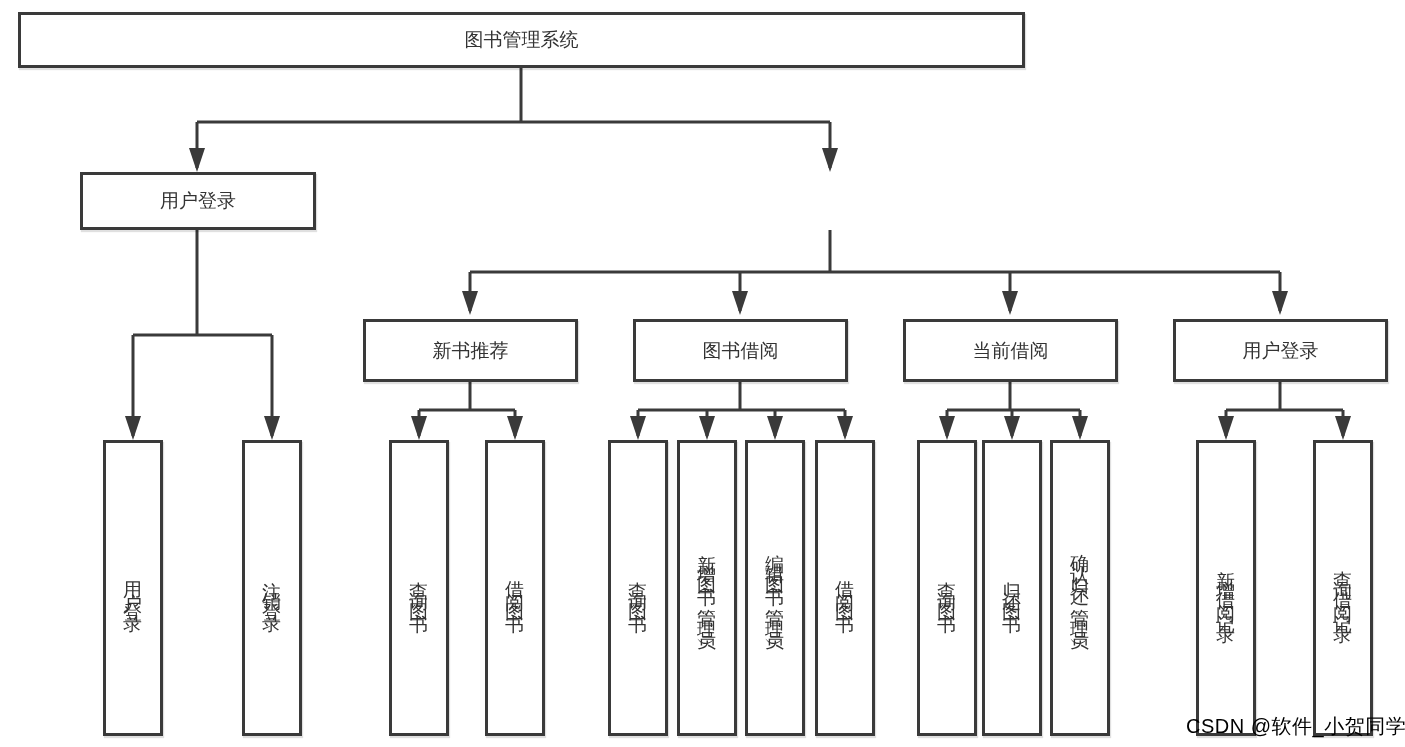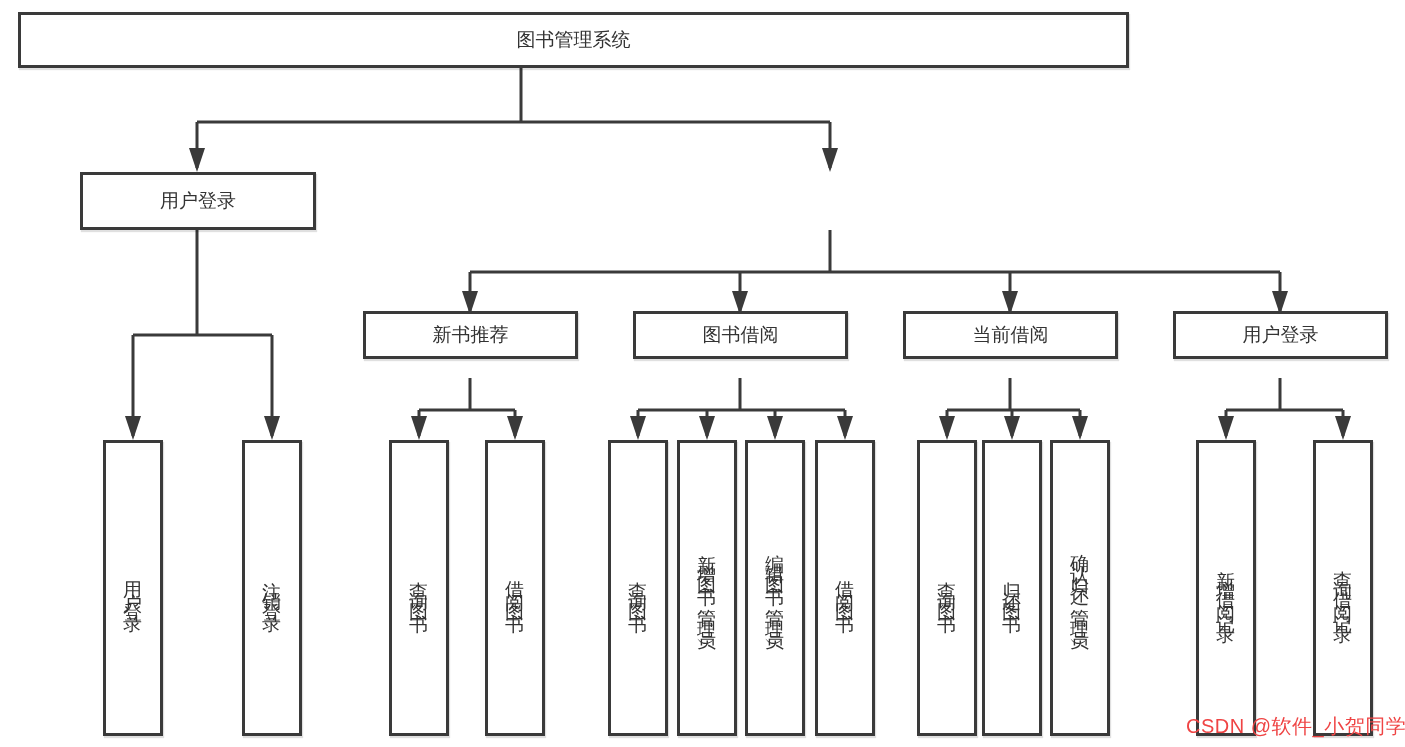--- a/index.html
+++ b/index.html
@@ -27,39 +27,39 @@
     background: #ffffff;
     border: 3px solid #3a3a3a;
     color: #333333;
     display: flex;
     align-items: center;
     justify-content: center;
     font-size: 19px;
     z-index: 2;
     box-shadow: 1px 2px 1px rgba(0,0,0,0.12);
   }
-  .node.lvl-root { left: 18px;  top: 12px;  width: 1111px; height: 56px; }
+  .node.lvl-root { left: 18px;  top: 12px;  width: 1007px; height: 56px; }
   .node.lvl2     { top: 172px; width: 236px; height: 58px; }
-  .node.lvl3     { top: 311px; width: 215px; height: 48px; }
+  .node.lvl3     { top: 319px; width: 215px; height: 63px; }
   .node.leaf {
     top: 440px;
     width: 60px;
     height: 296px;
     writing-mode: vertical-rl;
     text-orientation: mixed;
     letter-spacing: 11px;
     line-height: 1;
   }
   .watermark {
     position: absolute;
     left: 1186px;
     top: 713px;
     z-index: 6;
     font-size: 20px;
-    color: #ef4444;
+    color: #000000;
     letter-spacing: 0.5px;
     white-space: nowrap;
   }
 </style>
 </head>
 <body>
 
 <div class="canvas">
 
   <svg class="connectors" width="1405" height="747" viewBox="0 0 1405 747" xmlns="http://www.w3.org/2000/svg">

